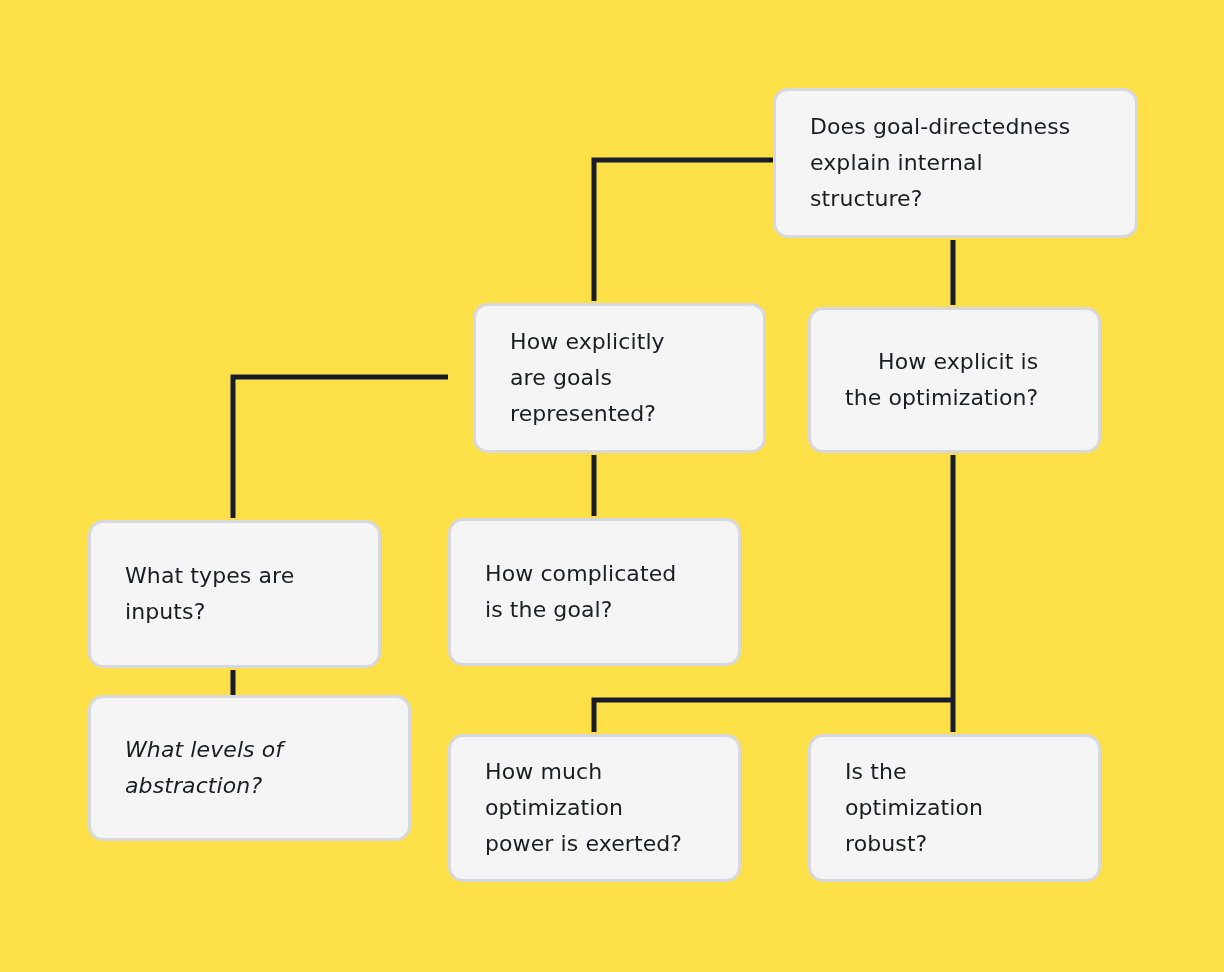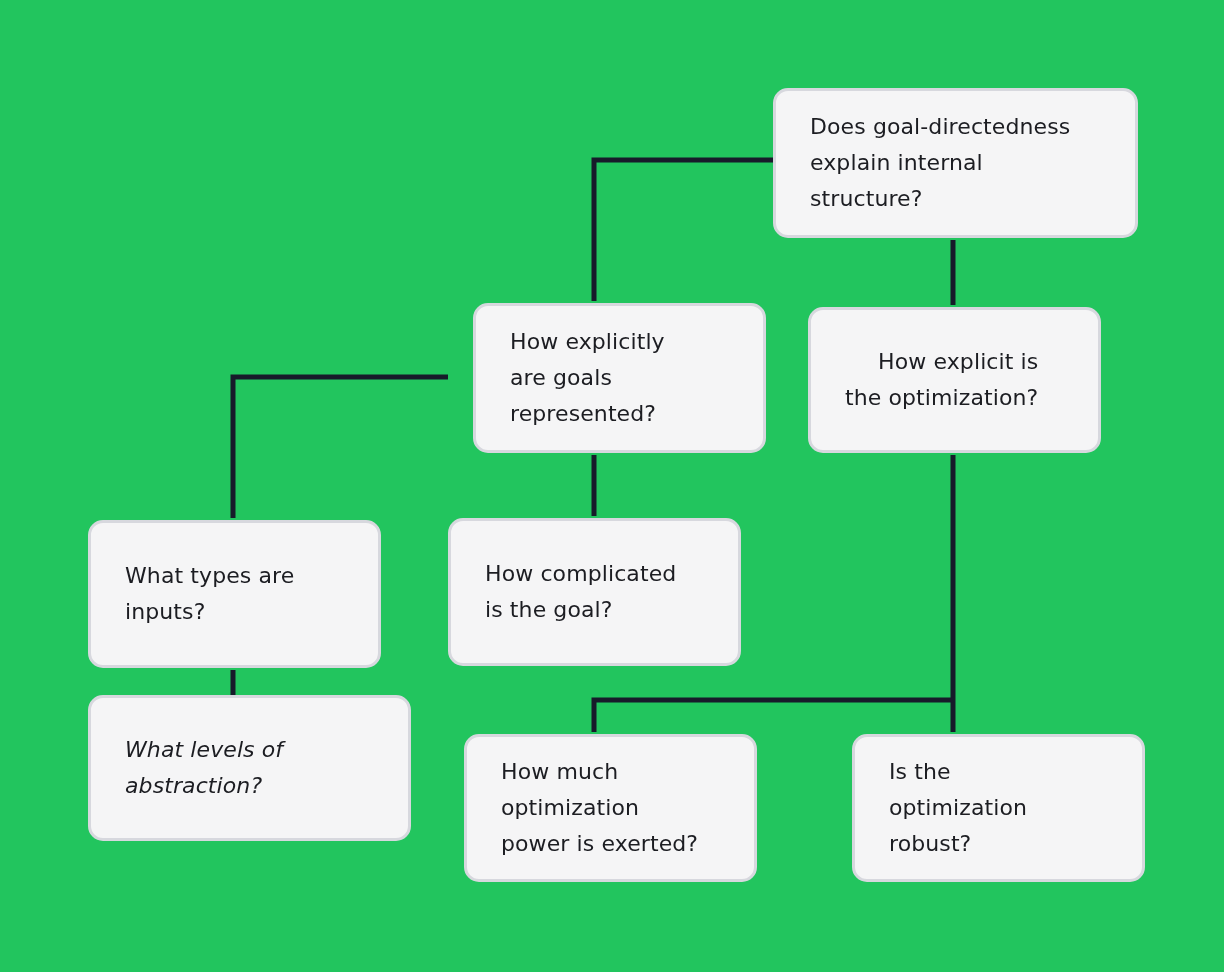--- a/index.html
+++ b/index.html
@@ -7,21 +7,21 @@
     padding: 0;
     background: #ffffff;
   }
   body {
     font-family: "DejaVu Sans", "Liberation Sans", sans-serif;
   }
   #canvas {
     position: relative;
     width: 1224px;
     height: 972px;
-    background: #22c55e;
+    background: #fde047;
     overflow: hidden;
   }
   #edge-layer {
     position: absolute;
     left: 0;
     top: 0;
     width: 1224px;
     height: 972px;
     pointer-events: none;
   }
@@ -86,25 +86,25 @@
   <div class="node" style="left: 448px; top: 518px; width: 293px; height: 148px; background: rgb(245, 245, 246); border-color: rgb(215, 216, 222);">
     <span class="node-label" style="color: rgb(28, 29, 34);">How complicated
 is the goal?</span>
   </div>
 
   <div class="node" style="left: 88px; top: 695px; width: 323px; height: 146px; background: rgb(245, 245, 246); border-color: rgb(215, 216, 222); font-style: italic;">
     <span class="node-label" style="color: rgb(28, 29, 34);">What levels of
 abstraction?</span>
   </div>
 
-  <div class="node" style="left: 464px; top: 734px; width: 293px; height: 148px; background: rgb(245, 245, 246); border-color: rgb(215, 216, 222);">
+  <div class="node" style="left: 448px; top: 734px; width: 293px; height: 148px; background: rgb(245, 245, 246); border-color: rgb(215, 216, 222);">
     <span class="node-label" style="color: rgb(28, 29, 34);">How much
 optimization
 power is exerted?</span>
   </div>
 
-  <div class="node" style="left: 852px; top: 734px; width: 293px; height: 148px; background: rgb(245, 245, 246); border-color: rgb(215, 216, 222);">
+  <div class="node" style="left: 808px; top: 734px; width: 293px; height: 148px; background: rgb(245, 245, 246); border-color: rgb(215, 216, 222);">
     <span class="node-label" style="color: rgb(28, 29, 34);">Is the
 optimization
 robust?</span>
   </div>
 
 </div>
 
 </body></html>

